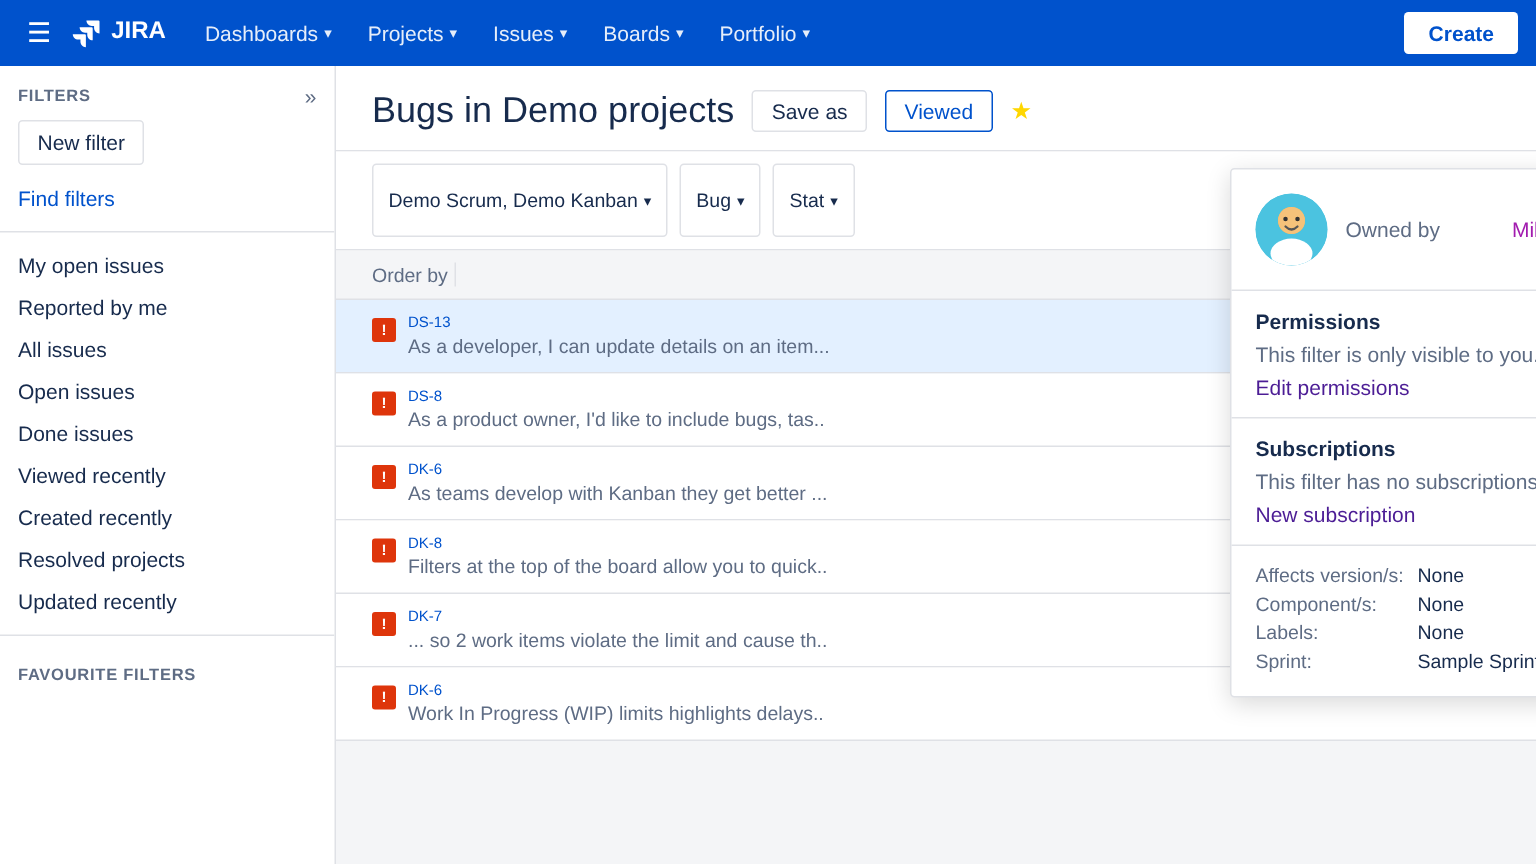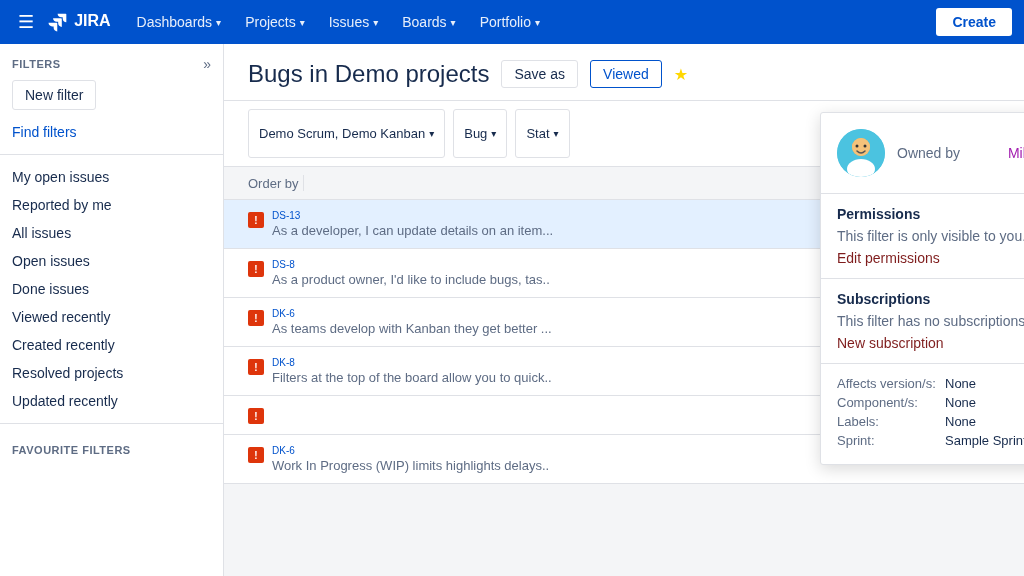--- a/index.html
+++ b/index.html
@@ -237,21 +237,21 @@
       justify-content: center;
       font-size: 28px;
       flex-shrink: 0;
       overflow: hidden;
     }
     .owner-text { color: #5e6c84; font-size: 14px; }
     .owner-name { color: #a21caf; font-weight: 500; margin-left: 44px; }
     .popup-section { padding: 12px 16px; border-bottom: 1px solid #dfe1e6; }
     .popup-section-title { font-weight: 700; color: #172b4d; font-size: 14px; margin-bottom: 6px; }
     .popup-text { color: #5e6c84; font-size: 14px; margin-bottom: 6px; }
-    .popup-link { color: #7f1d1d; cursor: pointer; font-size: 14px; }
+    .popup-link { color: #4c1d95; cursor: pointer; font-size: 14px; }
     .popup-details { padding: 12px 16px; }
     .detail-row { display: flex; gap: 8px; margin-bottom: 4px; font-size: 13px; }
     .detail-label { color: #5e6c84; width: 100px; flex-shrink: 0; }
     .detail-value { color: #172b4d; }
 
     
     ::-webkit-scrollbar { width: 6px; }
     ::-webkit-scrollbar-track { background: #f1f1f1; }
     ::-webkit-scrollbar-thumb { background: #c1c7d0; border-radius: 3px; }
   </style>
@@ -367,20 +367,24 @@
       </div>
       <div class="issue-row">
         <div class="issue-icon">!</div>
         <div class="issue-content">
           <div class="issue-key">DK-8</div>
           <div class="issue-summary">Filters at the top of the board allow you to quick..</div>
         </div>
       </div>
       <div class="issue-row">
         <div class="issue-icon">!</div>
+        <div class="issue-content">
+          <div class="issue-key">DK-7</div>
+          <div class="issue-summary">... so 2 work items violate the limit and cause th..</div>
+        </div>
       </div>
       <div class="issue-row">
         <div class="issue-icon">!</div>
         <div class="issue-content">
           <div class="issue-key">DK-6</div>
           <div class="issue-summary">Work In Progress (WIP) limits highlights delays..</div>
         </div>
       </div>
     </div>
 

